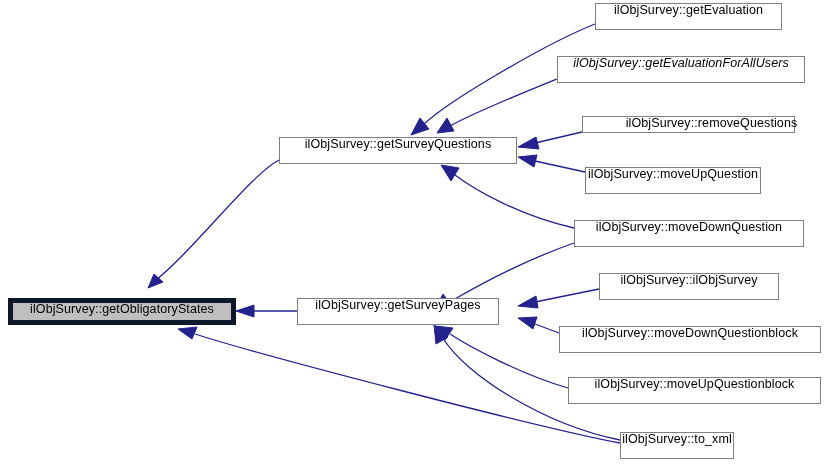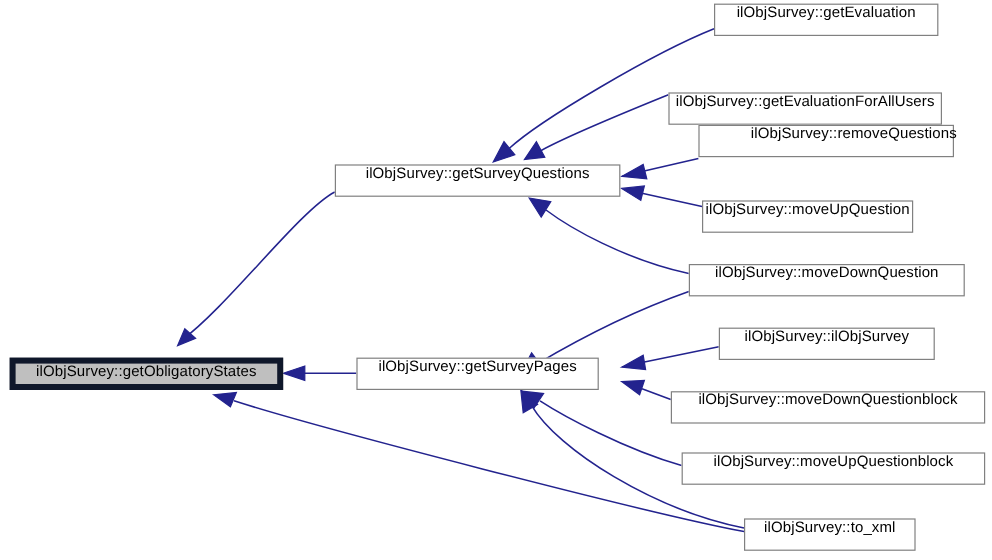--- a/index.html
+++ b/index.html
@@ -95,38 +95,38 @@
       </div>
       <div class="node" style="left: 279px; top: 137px; width: 238px; height: 27px;">
         <span class="node-label">ilObjSurvey::getSurveyQuestions</span>
       </div>
       <div class="node" style="left: 297px; top: 298px; width: 202px; height: 27px;">
         <span class="node-label">ilObjSurvey::getSurveyPages</span>
       </div>
       <div class="node" style="left: 595px; top: 3px; width: 187px; height: 27px;">
         <span class="node-label">ilObjSurvey::getEvaluation</span>
       </div>
-      <div class="node" style="left: 557px; top: 77px; width: 228px; height: 27px;">
+      <div class="node" style="left: 557px; top: 56px; width: 248px; height: 27px; font-style: italic;">
         <span class="node-label">ilObjSurvey::getEvaluationForAllUsers</span>
       </div>
-      <div class="node" style="left: 582px; top: 104px; width: 213px; height: 27px; padding-left: 46px;">
+      <div class="node" style="left: 582px; top: 116px; width: 213px; height: 17px; padding-left: 46px;">
         <span class="node-label">ilObjSurvey::removeQuestions</span>
       </div>
       <div class="node" style="left: 585px; top: 167px; width: 176px; height: 27px;">
         <span class="node-label">ilObjSurvey::moveUpQuestion</span>
       </div>
       <div class="node" style="left: 574px; top: 220px; width: 230px; height: 27px;">
         <span class="node-label">ilObjSurvey::moveDownQuestion</span>
       </div>
       <div class="node" style="left: 599px; top: 273px; width: 180px; height: 27px;">
         <span class="node-label">ilObjSurvey::ilObjSurvey</span>
       </div>
       <div class="node" style="left: 559px; top: 326px; width: 262px; height: 27px;">
         <span class="node-label">ilObjSurvey::moveDownQuestionblock</span>
       </div>
       <div class="node" style="left: 568px; top: 377px; width: 253px; height: 27px;">
         <span class="node-label">ilObjSurvey::moveUpQuestionblock</span>
       </div>
-      <div class="node" style="left: 620px; top: 432px; width: 143px; height: 27px;">
+      <div class="node" style="left: 620px; top: 432px; width: 114px; height: 27px;">
         <span class="node-label">ilObjSurvey::to_xml</span>
       </div>
     </div>
 </div>
 
 </body></html>

